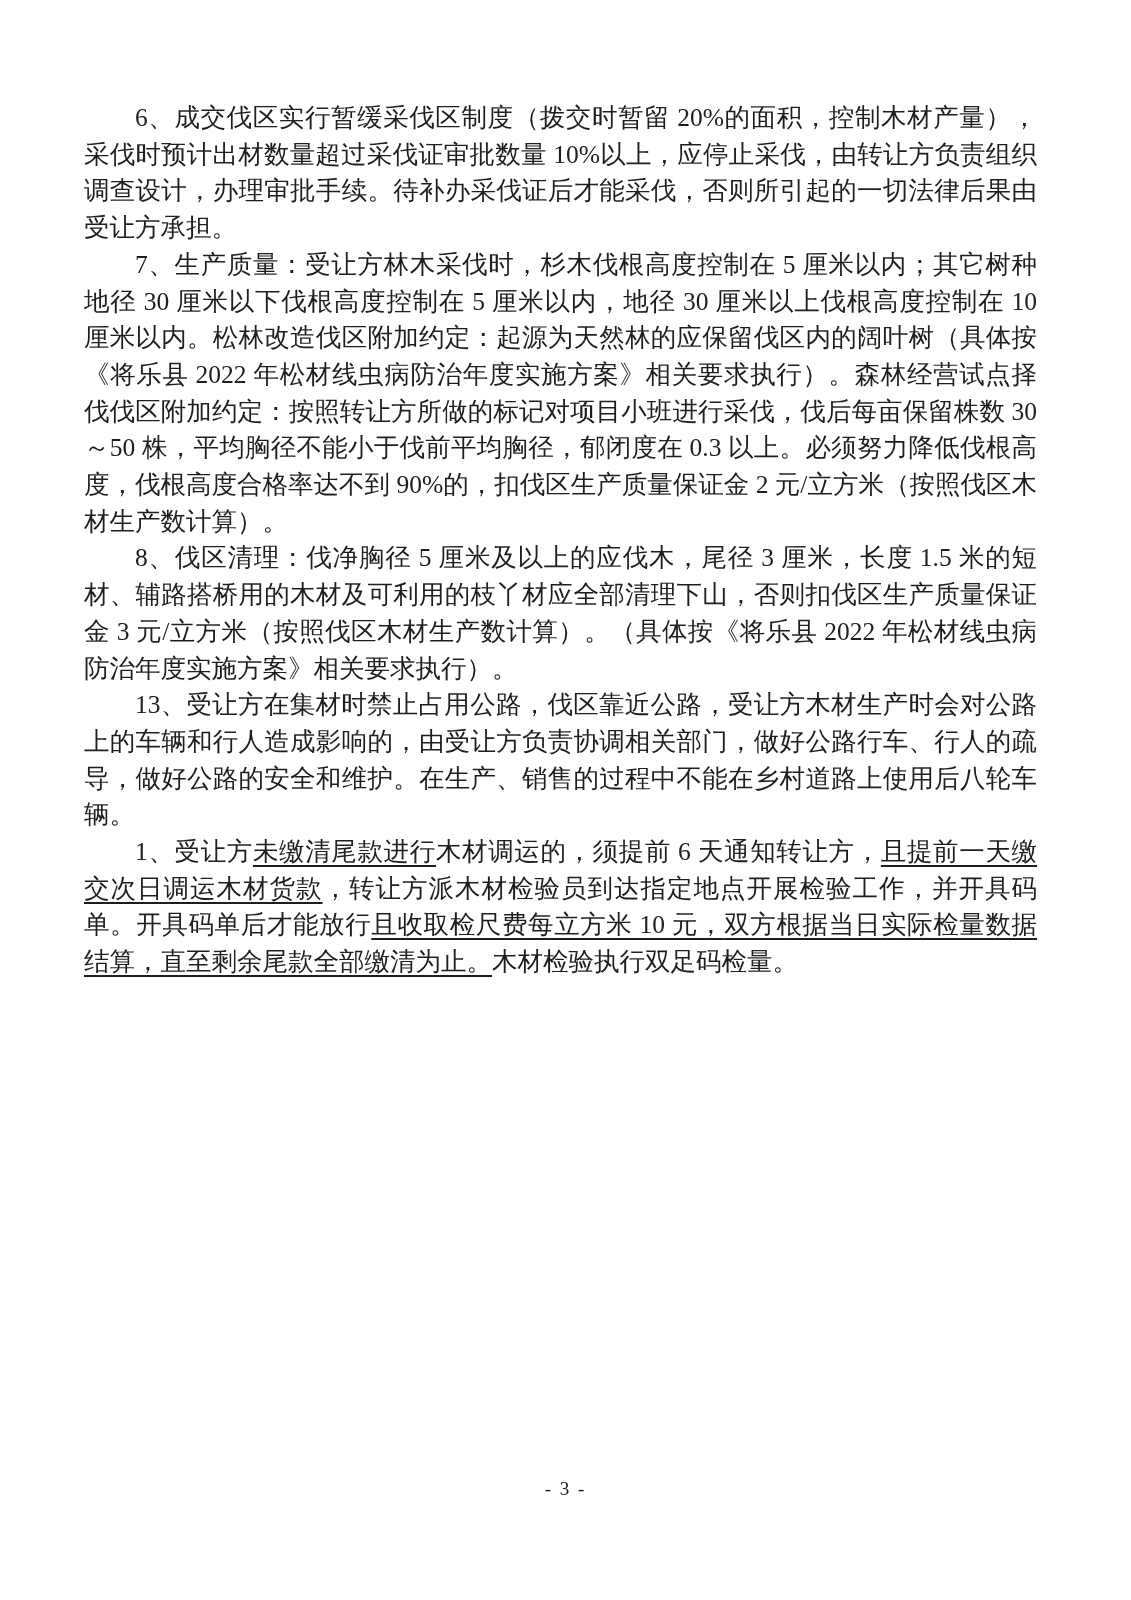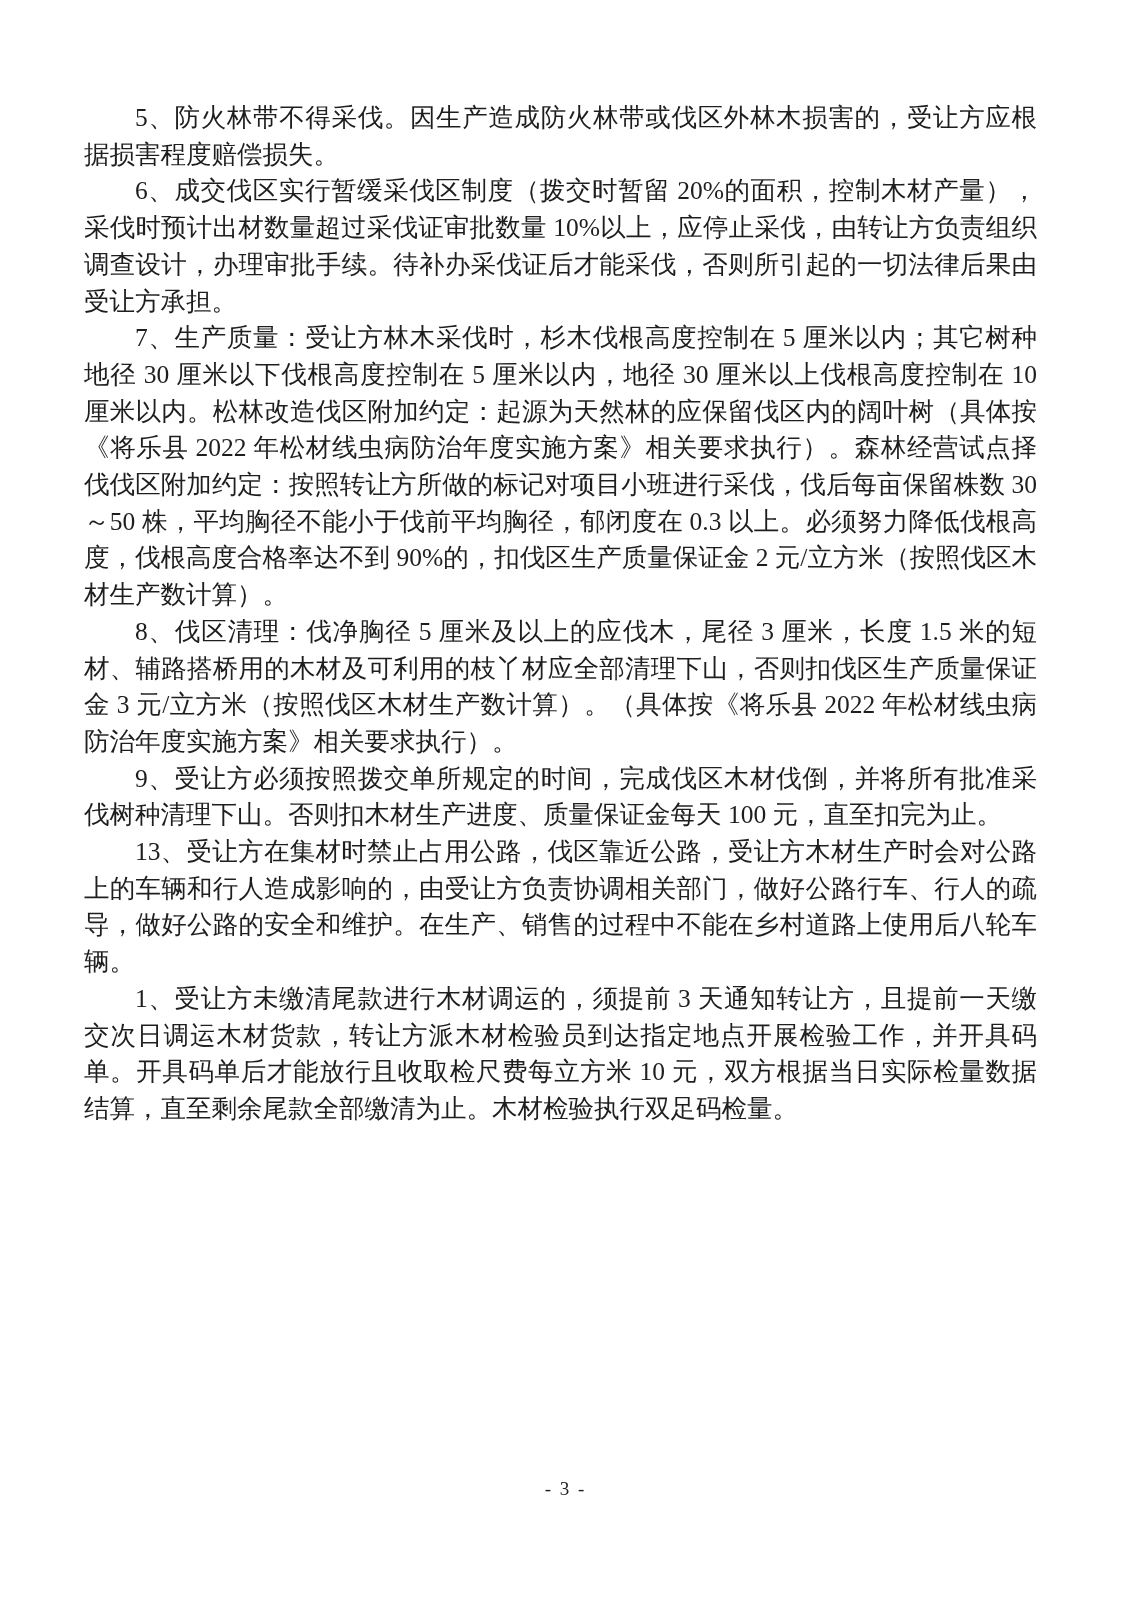--- a/index.html
+++ b/index.html
@@ -28,44 +28,43 @@
     line-height: 36.7px;
     text-align: justify;
     text-indent: 2em;
     word-break: break-all;
   }
   .para.heading {
     font-weight: bold;
     text-align: left;
   }
   .u {
+    text-decoration: underline;
     text-underline-offset: 5px;
     text-decoration-thickness: 1.6px;
     margin-top: 10px;
   }
   .footer {
     position: absolute;
     left: 0;
     top: 1478px;
     width: 100%;
     text-align: center;
     font-size: 19px;
     letter-spacing: 2px;
     color: #1e1e1e;
   }
 </style>
 </head>
 <body>
 
 <div class="page">
   <div class="doc-body">
-      <p class="para"><span>5、防火林带不得采伐。因生产造成防火林带或伐区外林木损害的，受让方应根据损害程度赔偿损失。</span></p>
       <p class="para"><span>6、成交伐区实行暂缓采伐区制度（拨交时暂留 20%的面积，控制木材产量），采伐时预计出材数量超过采伐证审批数量 10%以上，应停止采伐，由转让方负责组织调查设计，办理审批手续。待补办采伐证后才能采伐，否则所引起的一切法律后果由受让方承担。</span></p>
       <p class="para"><span>7、生产质量：受让方林木采伐时，杉木伐根高度控制在 5 厘米以内；其它树种地径 30 厘米以下伐根高度控制在 5 厘米以内，地径 30 厘米以上伐根高度控制在 10 厘米以内。松林改造伐区附加约定：起源为天然林的应保留伐区内的阔叶树（具体按《将乐县 2022 年松材线虫病防治年度实施方案》相关要求执行）。森林经营试点择伐伐区附加约定：按照转让方所做的标记对项目小班进行采伐，伐后每亩保留株数 30～50 株，平均胸径不能小于伐前平均胸径，郁闭度在 0.3 以上。必须努力降低伐根高度，伐根高度合格率达不到 90%的，扣伐区生产质量保证金 2 元/立方米（按照伐区木材生产数计算）。</span></p>
       <p class="para"><span>8、伐区清理：伐净胸径 5 厘米及以上的应伐木，尾径 3 厘米，长度 1.5 米的短材、辅路搭桥用的木材及可利用的枝丫材应全部清理下山，否则扣伐区生产质量保证金 3 元/立方米（按照伐区木材生产数计算）。（具体按《将乐县 2022 年松材线虫病防治年度实施方案》相关要求执行）。</span></p>
-      <p class="para"><span>9、受让方必须按照拨交单所规定的时间，完成伐区木材伐倒，并将所有批准采伐树种清理下山。否则扣木材生产进度、质量保证金每天 100 元，直至扣完为止。</span></p>
       <p class="para"><span>13、受让方在集材时禁止占用公路，伐区靠近公路，受让方木材生产时会对公路上的车辆和行人造成影响的，由受让方负责协调相关部门，做好公路行车、行人的疏导，做好公路的安全和维护。在生产、销售的过程中不能在乡村道路上使用后八轮车辆。</span></p>
-      <p class="para"><span>1、受让方</span><span class="u">未缴清尾款进行</span><span>木材调运的，须提前 3 天通知转让方，</span><span class="u">且提前一天缴交次日调运木材货款</span><span>，转让方派木材检验员到达指定地点开展检验工作，并开具码单。开具码单后才能放行</span><span class="u">且收取检尺费每立方米 10 元，</span><span class="u">双方根据当日实际检量数据结算，直至剩余尾款全部缴清为止。</span><span>木材检验执行双足码检量。</span></p>
+      <p class="para"><span>1、受让方</span><span class="u">未缴清尾款进行</span><span>木材调运的，须提前 6 天通知转让方，</span><span class="u">且提前一天缴交次日调运木材货款</span><span>，转让方派木材检验员到达指定地点开展检验工作，并开具码单。开具码单后才能放行</span><span class="u">且收取检尺费每立方米 10 元，</span><span class="u">双方根据当日实际检量数据结算，直至剩余尾款全部缴清为止。</span><span>木材检验执行双足码检量。</span></p>
     </div>
   <div class="footer">
     <span>- 3 -</span>
   </div>
 </div>
 
 </body></html>

